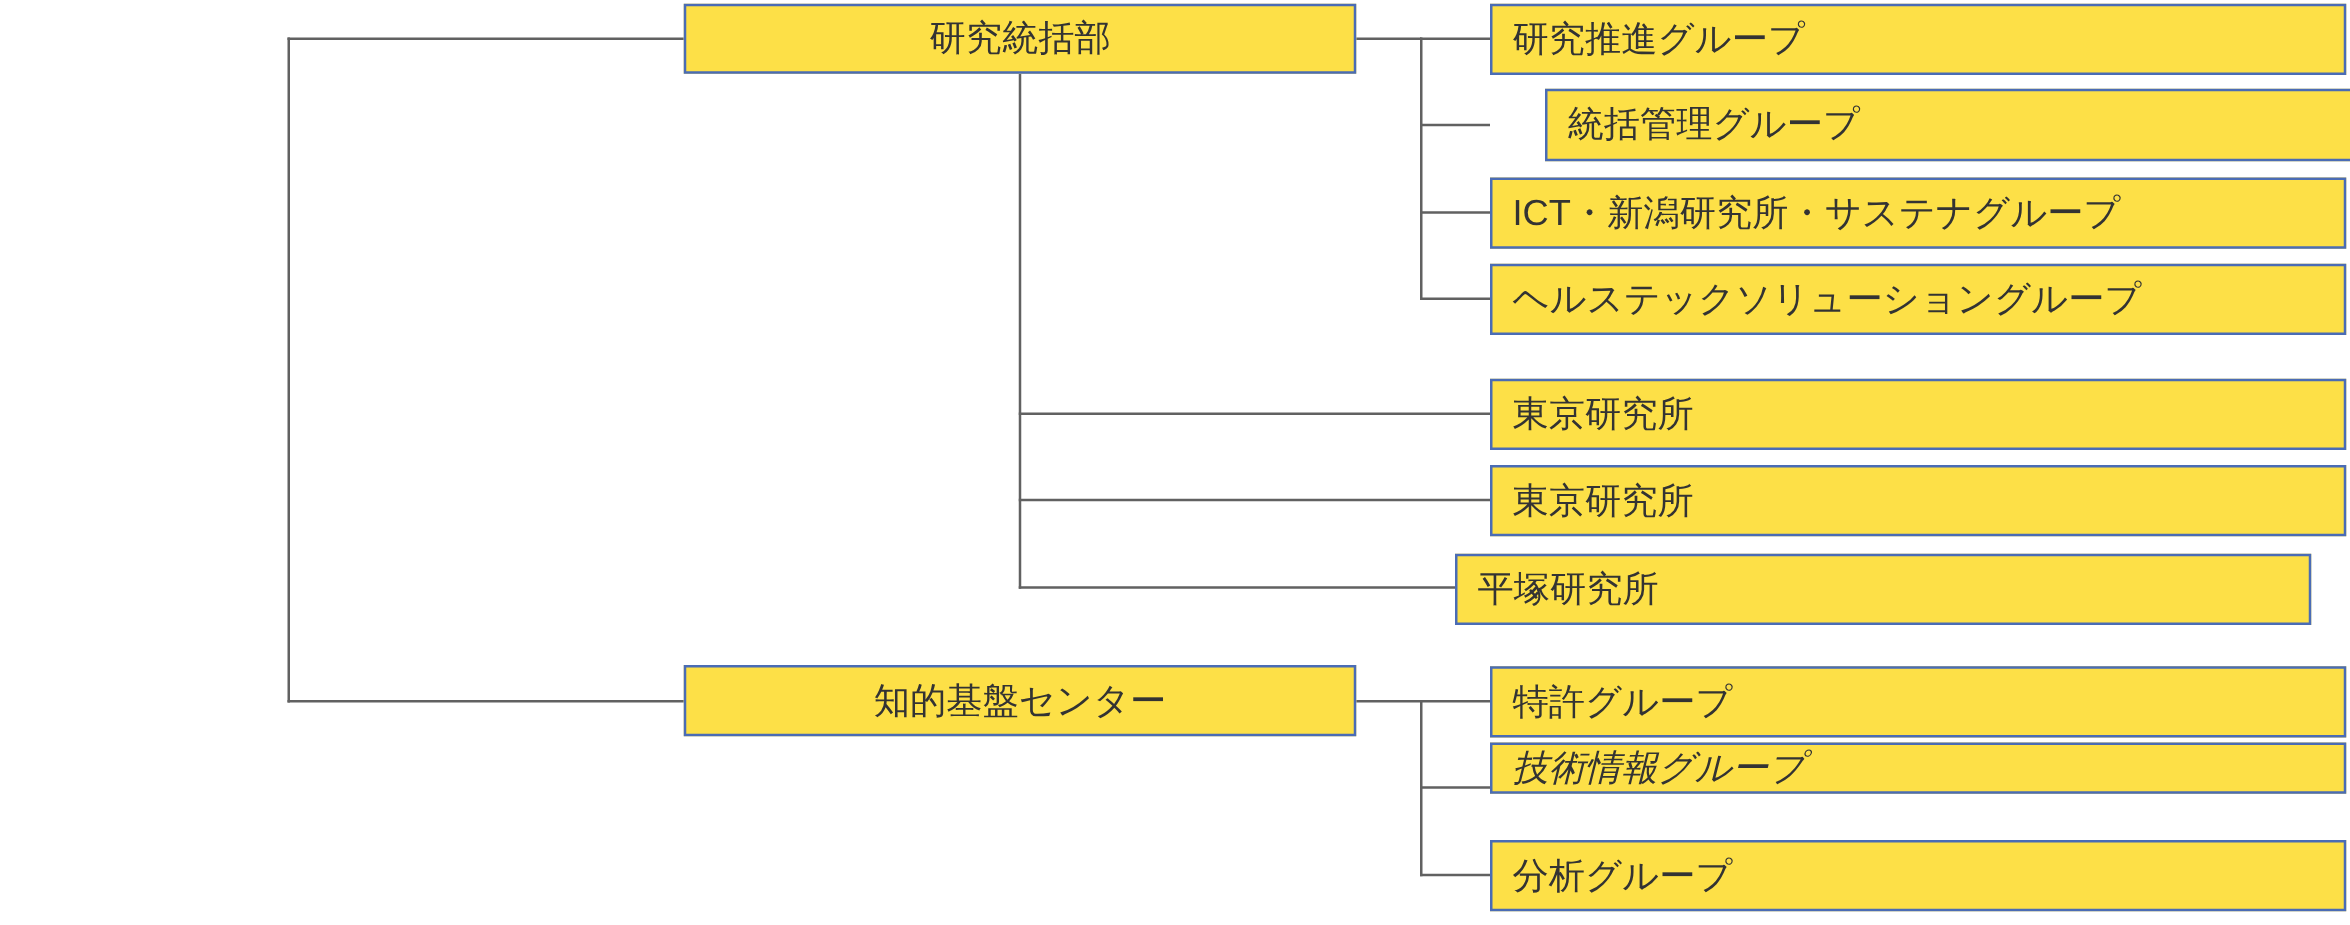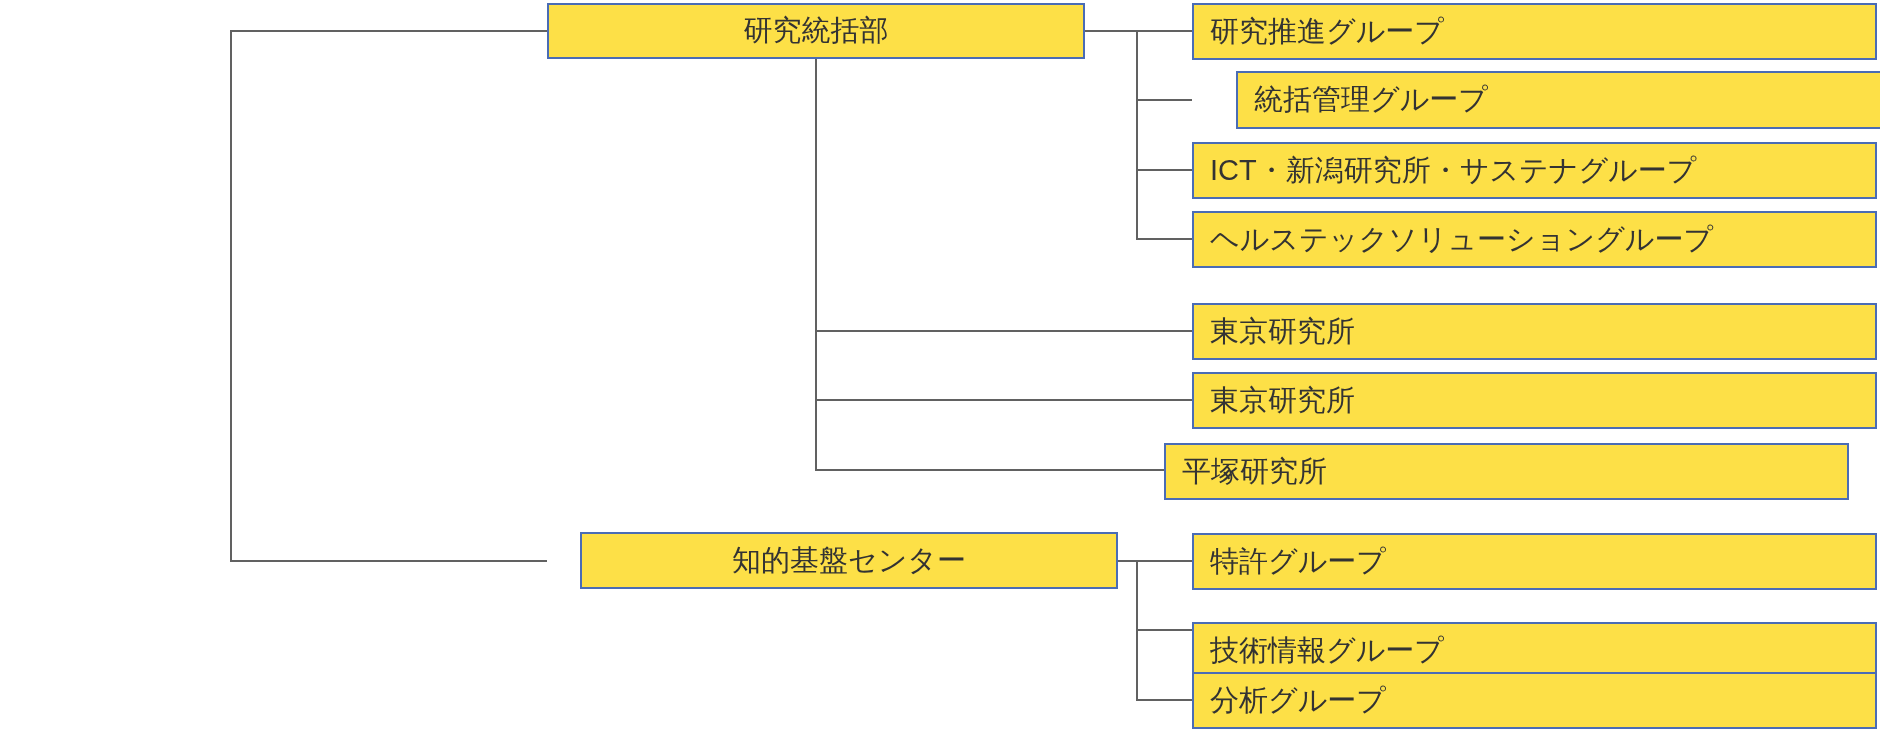--- a/index.html
+++ b/index.html
@@ -53,35 +53,35 @@
   <div class="line" style="left:815px; top:469px; width:377px; height:2px;"></div>
 
   <div class="line" style="left:1085px; top:560px; width:52px; height:2px;"></div>
   <div class="line" style="left:1136px; top:560px; width:2px;  height:141px;"></div>
   <div class="line" style="left:1136px; top:560px; width:56px; height:2px;"></div>
   <div class="line" style="left:1136px; top:629px; width:56px; height:2px;"></div>
   <div class="line" style="left:1136px; top:699px; width:56px; height:2px;"></div>
 
   <div class="node parent" style="left:547px; top:3px; width:538px; height:56px;">研究統括部</div>
 
-  <div class="node parent" style="left:547px; top:532px; width:538px; height:57px;margin-left:33px;">知的基盤センター</div>
+  <div class="node parent" style="left:547px; top:532px; width:538px; height:57px;">知的基盤センター</div>
 
   <div class="node child" style="left:1192px; top:3px; width:685px; height:57px;">研究推進グループ</div>
 
   <div class="node child" style="left:1192px; top:71px; width:685px; height:58px;margin-left:44px;">統括管理グループ</div>
 
   <div class="node child" style="left:1192px; top:142px; width:685px; height:57px;">ICT・新潟研究所・サステナグループ</div>
 
   <div class="node child" style="left:1192px; top:303px; width:685px; height:57px;">東京研究所</div>
 
   <div class="node child" style="left:1192px; top:211px; width:685px; height:57px;">ヘルステックソリューショングループ</div>
 
   <div class="node child" style="left:1192px; top:372px; width:685px; height:57px;">東京研究所</div>
 
   <div class="node child" style="left:1164px; top:443px; width:685px; height:57px;">平塚研究所</div>
 
   <div class="node child" style="left:1192px; top:533px; width:685px; height:57px;">特許グループ</div>
 
-  <div class="node child" style="left:1192px; top:622px; width:685px; height:57px;">技術情報グループ</div>
+  <div class="node child" style="left:1192px; top:594px; width:685px; height:41px;font-style:italic;">技術情報グループ</div>
 
   <div class="node child" style="left:1192px; top:672px; width:685px; height:57px;">分析グループ</div>
 
 </div>
 
 </body></html>

